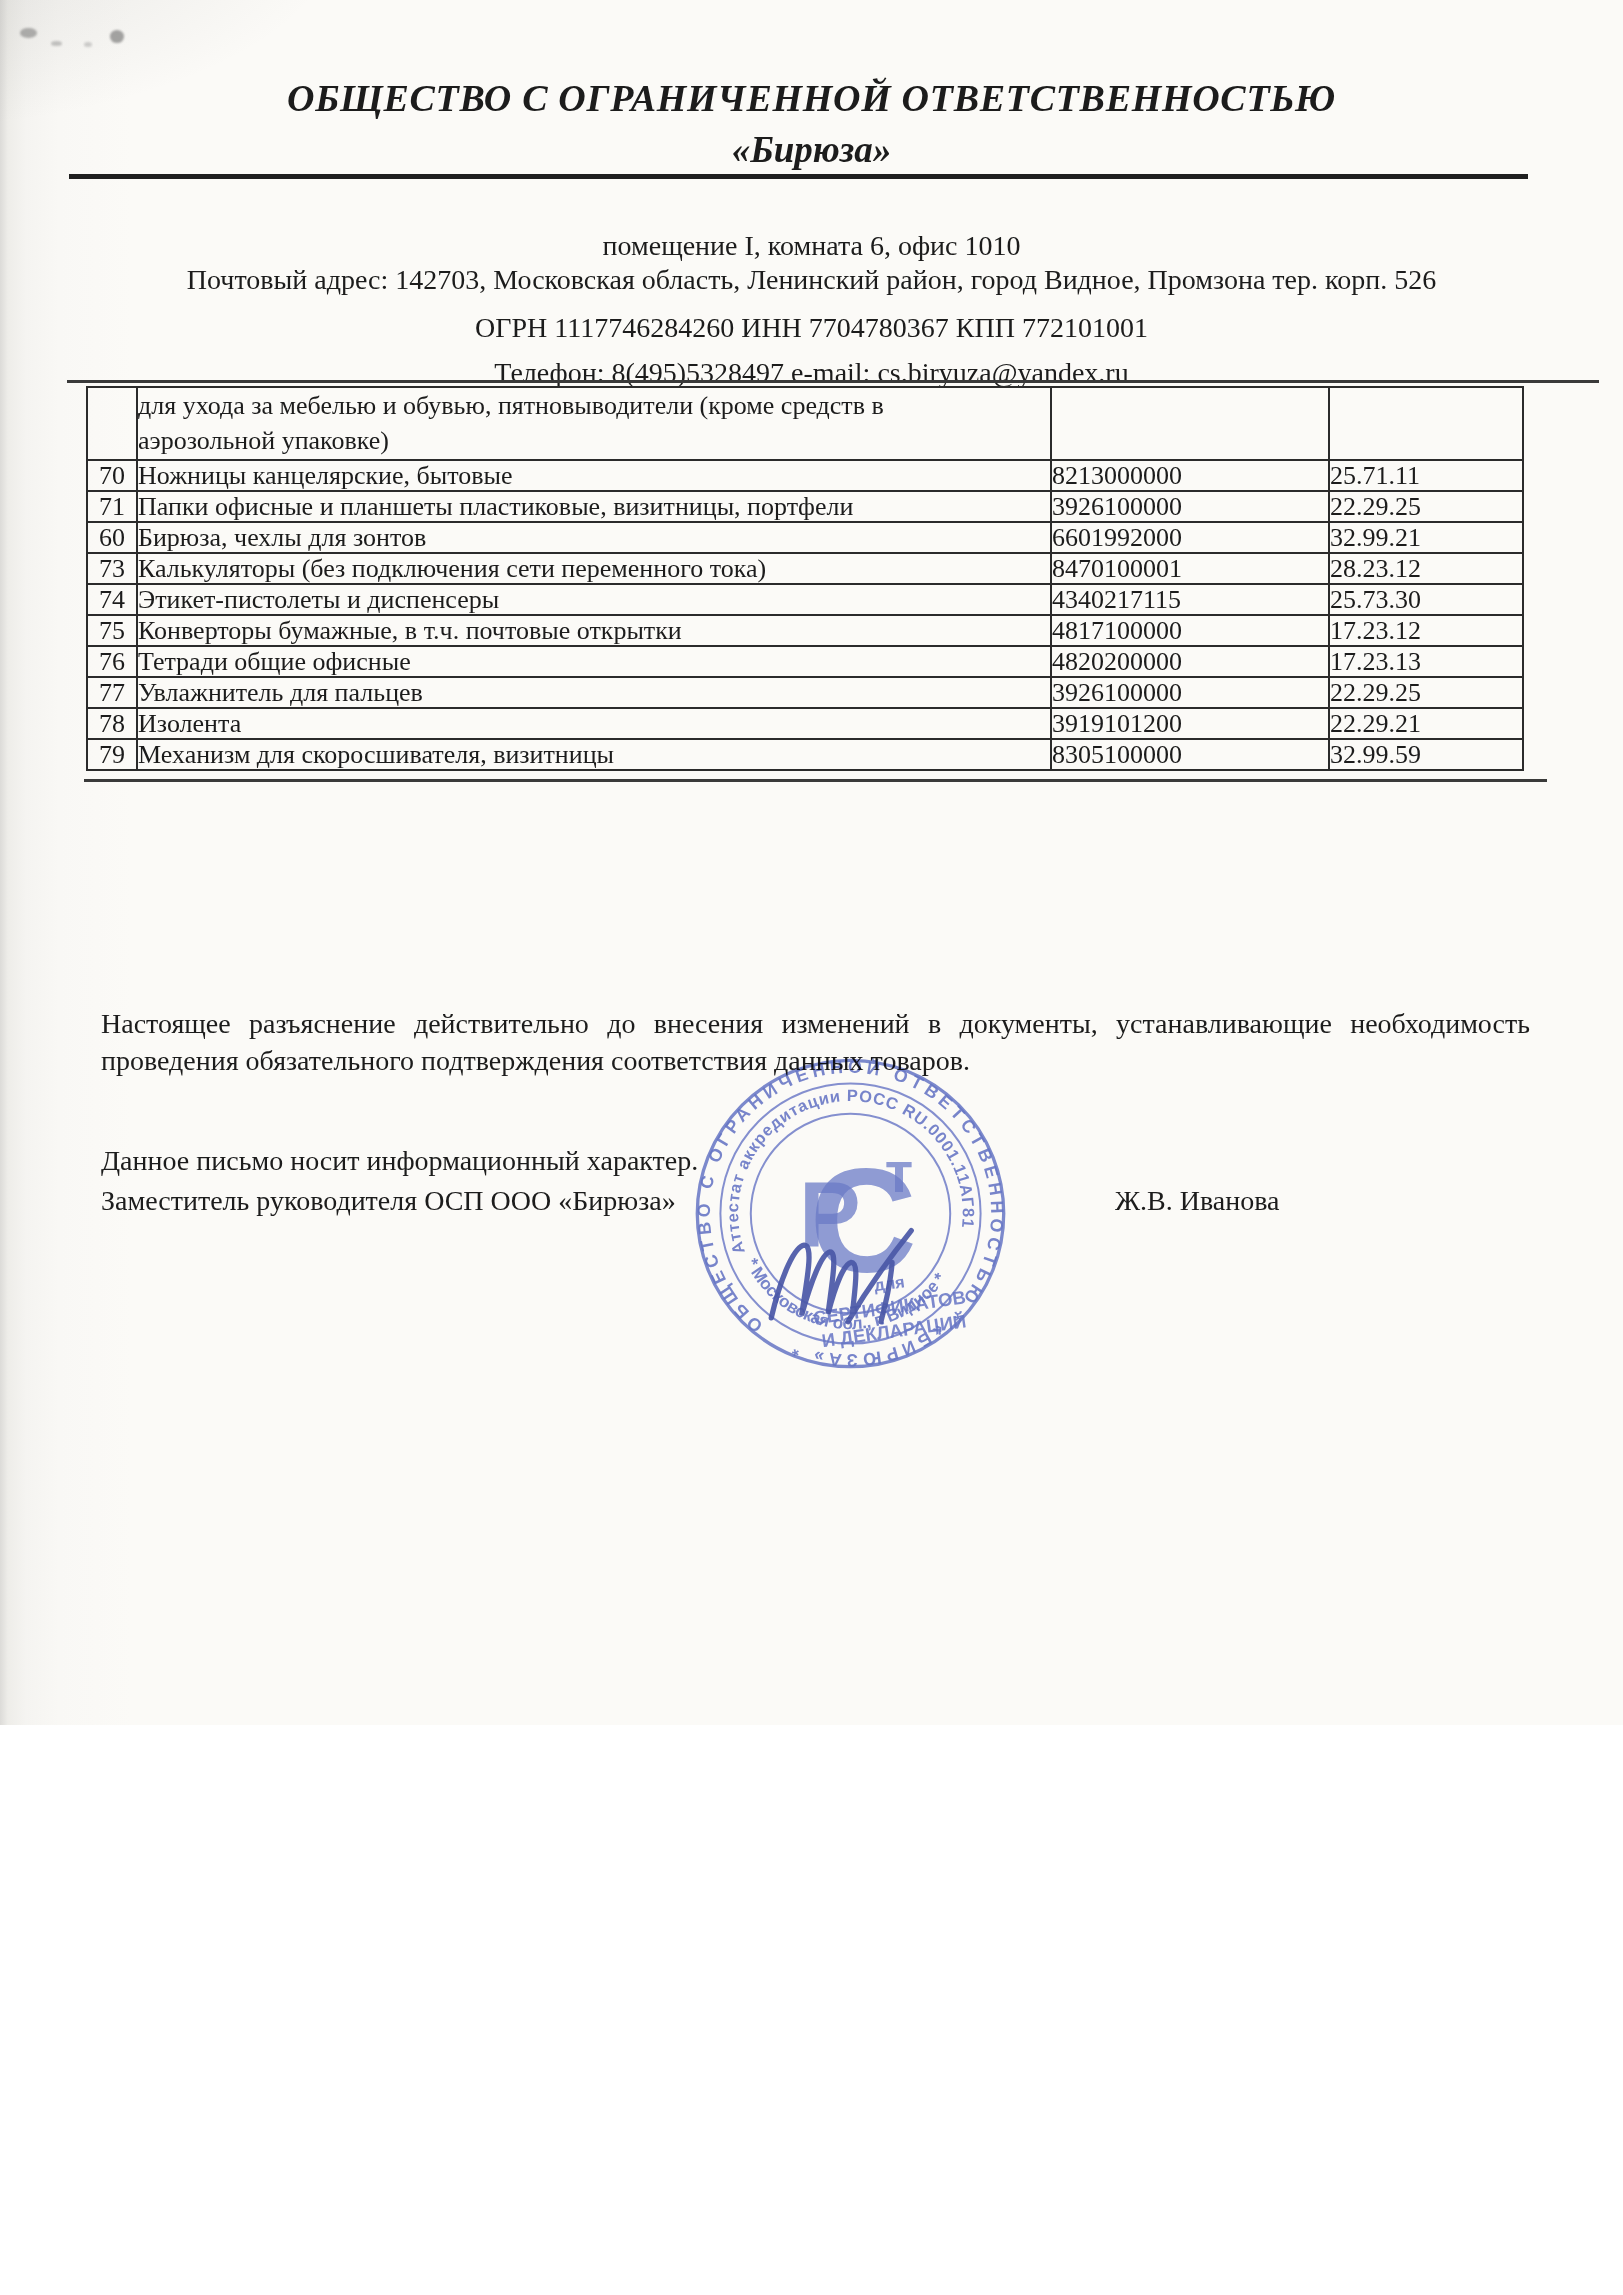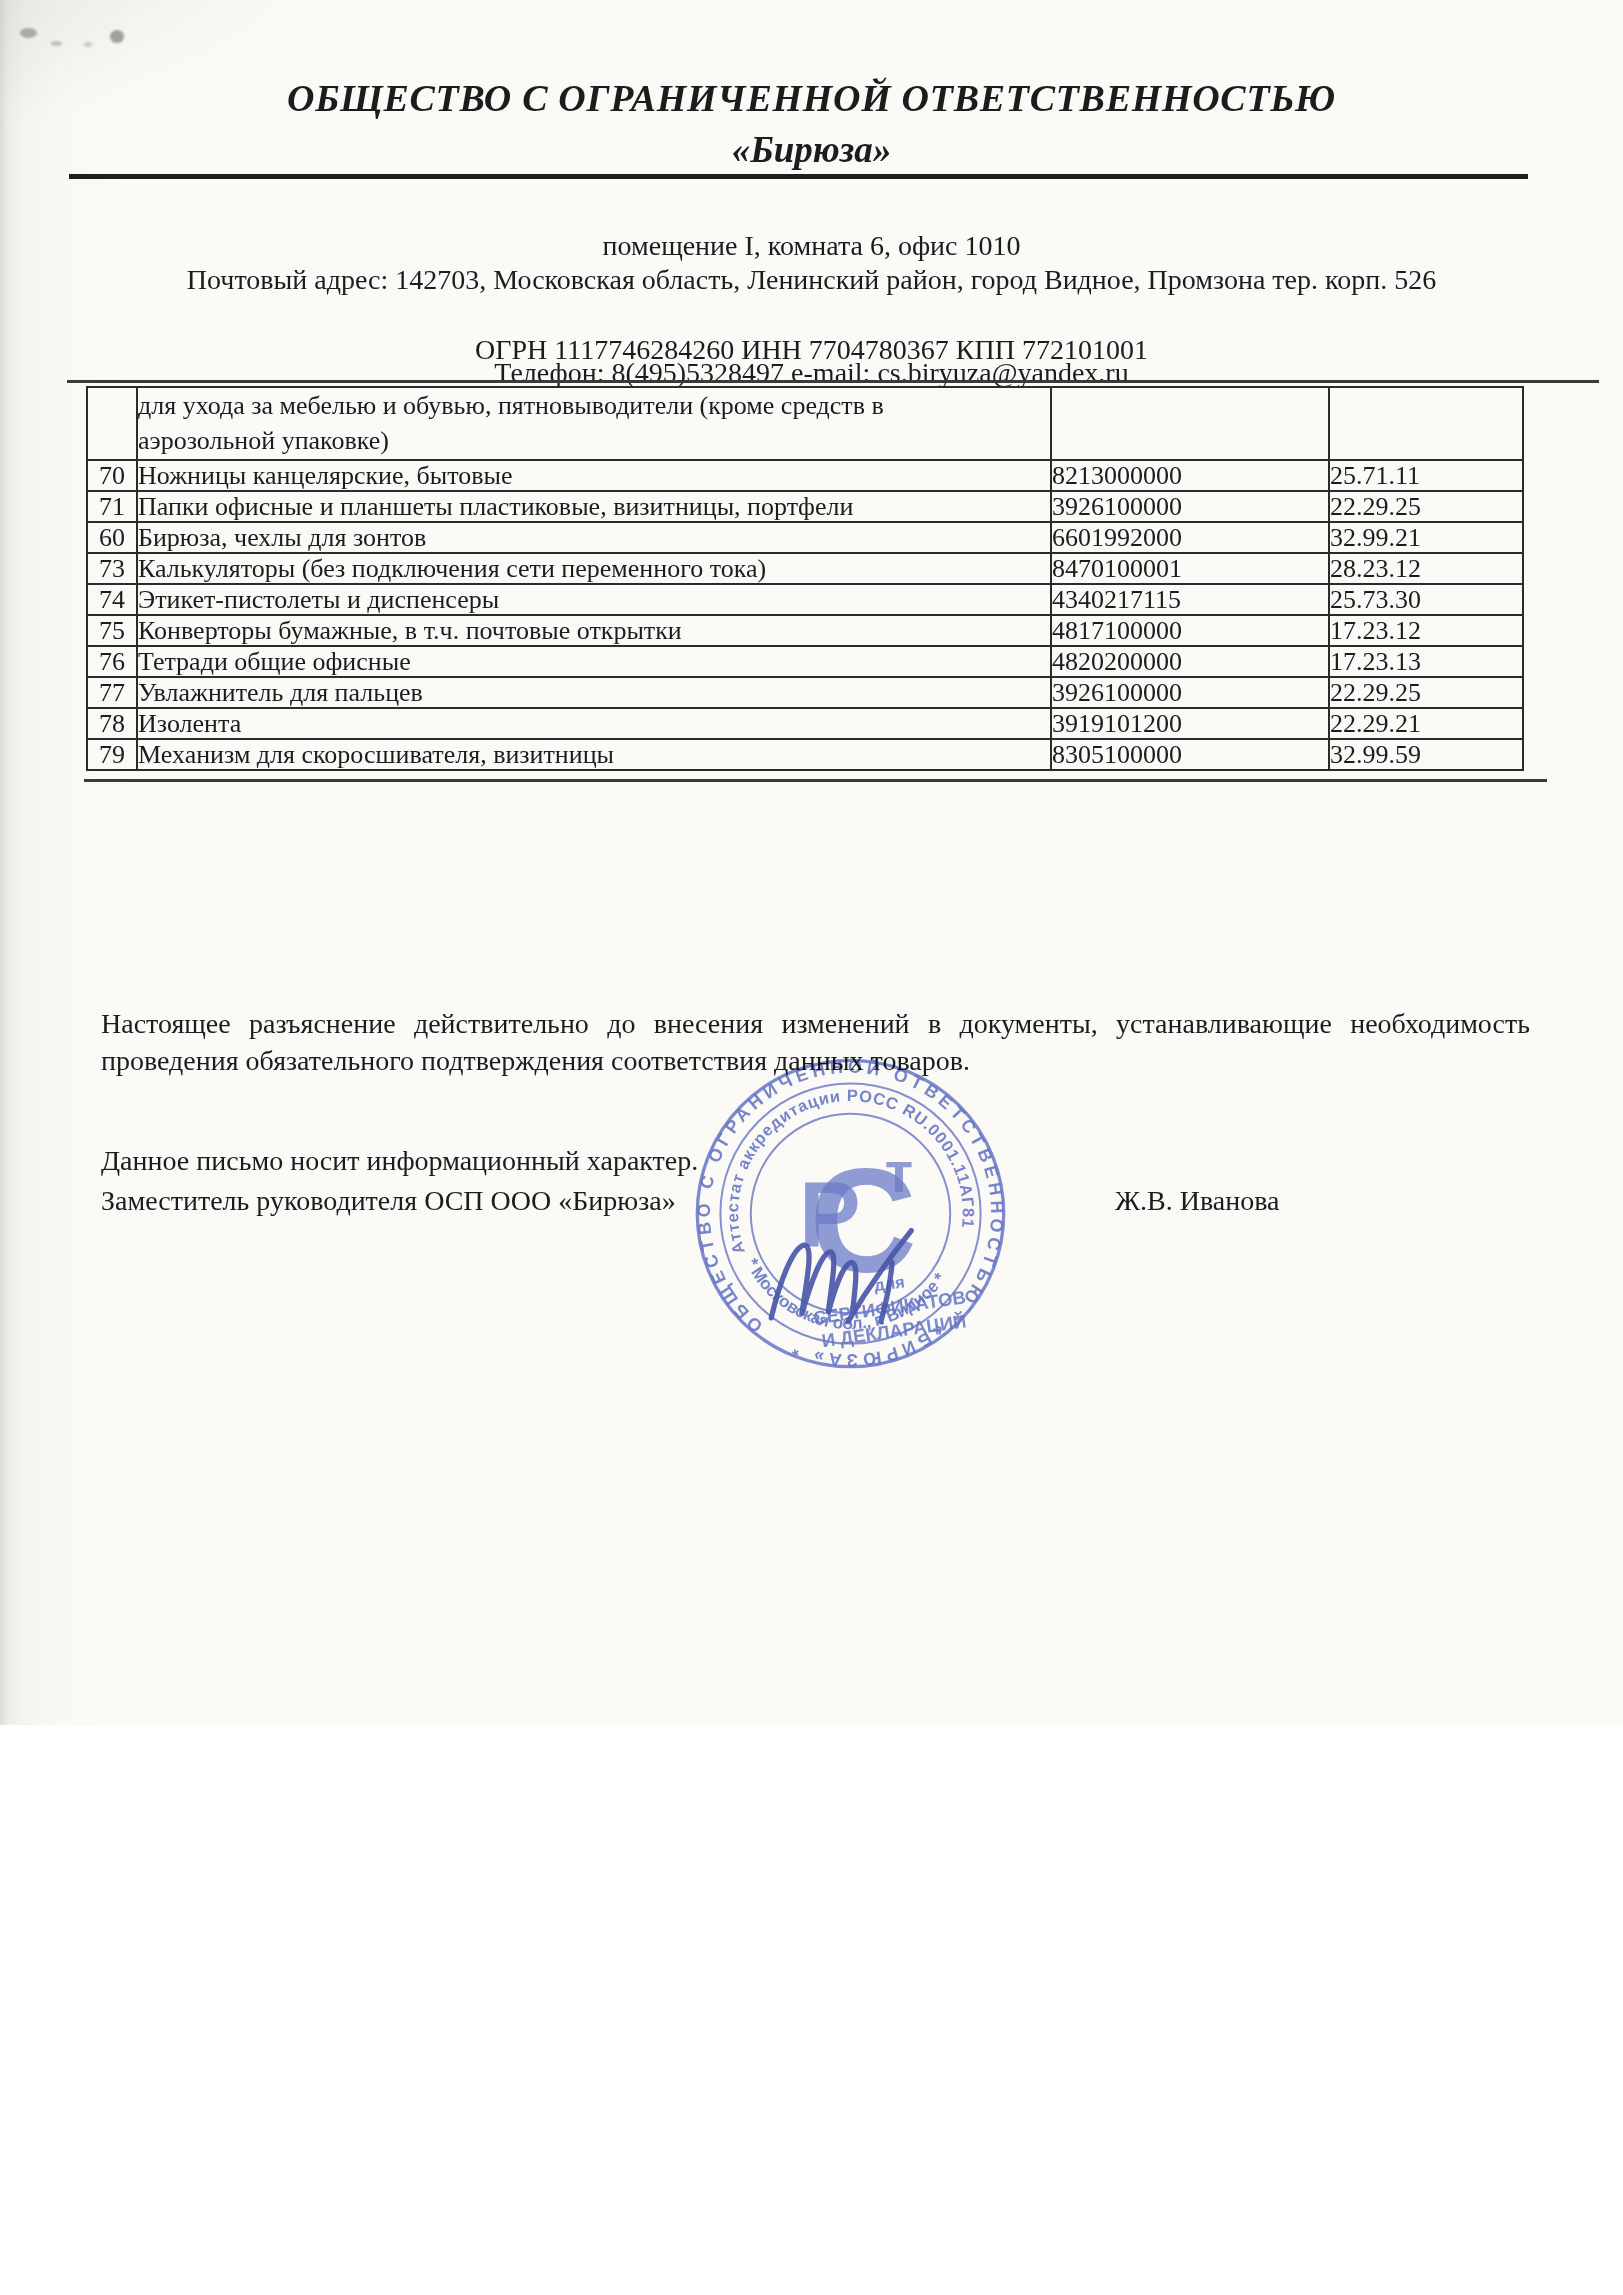--- a/index.html
+++ b/index.html
@@ -62,21 +62,21 @@
   <div class="abs smudge" style="left:51px;top:41px;width:10.5px;height:5.2px;background:rgba(100,100,100,.35);"></div>
   <div class="abs smudge" style="left:84px;top:42px;width:7.9px;height:5.2px;background:rgba(110,110,110,.3);"></div>
   <div class="abs smudge" style="left:110px;top:30px;width:14.4px;height:13px;background:rgba(80,80,80,.5);"></div>
 
   <div class="abs center doc-title" style="top:76px;">ОБЩЕСТВО С ОГРАНИЧЕННОЙ ОТВЕТСТВЕННОСТЬЮ</div>
   <div class="abs center doc-subtitle" style="top:128px;">«Бирюза»</div>
   <div class="abs rule" style="left:69px;top:174px;width:1459px;"></div>
 
   <div class="abs center addr" style="top:230px;">помещение I, комната 6, офис 1010</div>
   <div class="abs center addr" style="top:264px;">Почтовый адрес: 142703, Московская область, Ленинский район, город Видное, Промзона тер. корп. 526</div>
-  <div class="abs center addr" style="top:334px;text-align:center;">ОГРН 1117746284260 ИНН 7704780367 КПП 772101001</div>
+  <div class="abs center addr" style="top:312px;text-align:center;">ОГРН 1117746284260 ИНН 7704780367 КПП 772101001</div>
   <div class="abs center addr" style="top:357px;">Телефон: 8(495)5328497 e-mail: cs.biryuza@yandex.ru</div>
 
   <div class="abs hline" style="left:67px;top:380px;width:1532px;height:3.3px;"></div>
   <div class="abs hline" style="left:84px;top:779px;width:1463px;height:2.6px;"></div>
 
   <table class="goods">
     <colgroup>
       <col style="width:50px">
         <col style="width:914px">
         <col style="width:278px">

